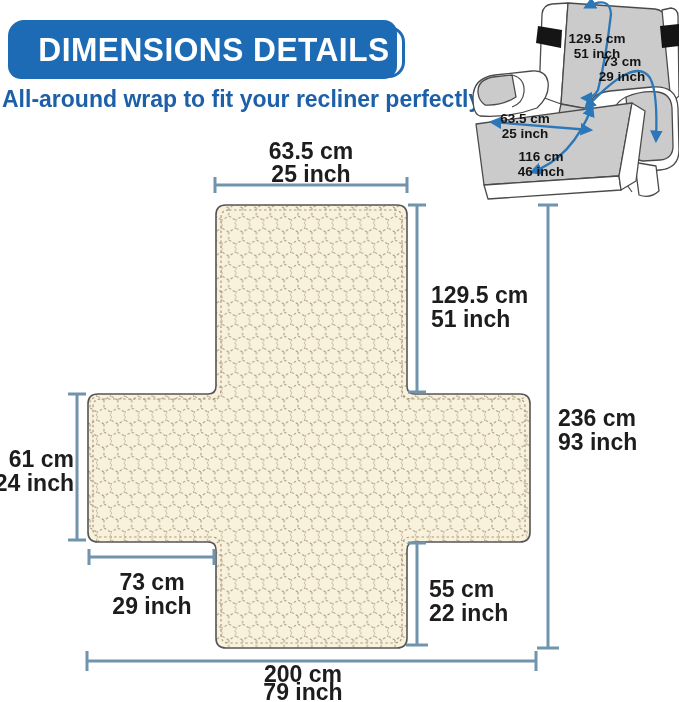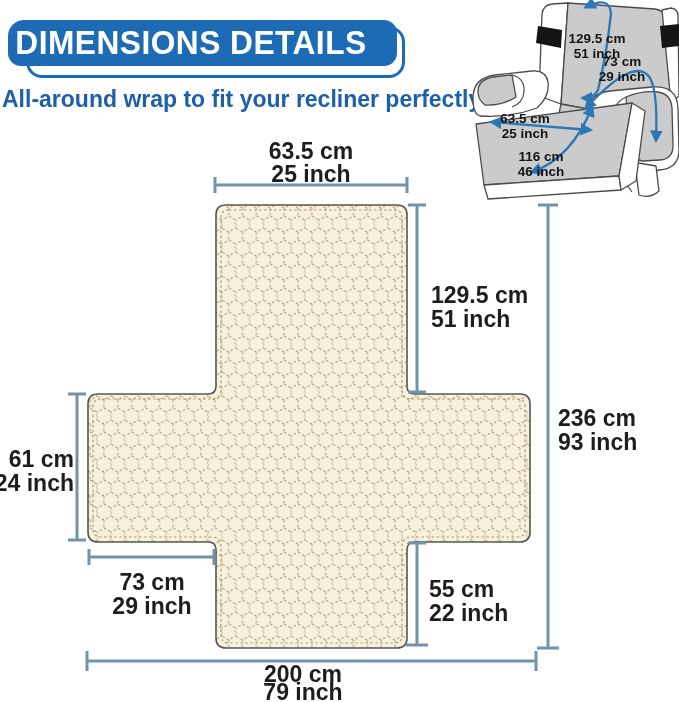--- a/index.html
+++ b/index.html
@@ -2,23 +2,23 @@
 <html><head>
 <meta charset="utf-8">
 <style>
   html,body{margin:0;padding:0;background:#fff;}
   .page{position:relative;width:679px;height:702px;background:#fff;overflow:hidden;
         font-family:"Liberation Sans","DejaVu Sans",sans-serif;}
   
   .header-wrap{position:absolute;left:0;top:0;width:460px;height:86px;}
   .header-outline{position:absolute;left:26px;top:26px;width:379px;height:52px;
         border:3.5px solid #1d6bb5;border-radius:16px;box-sizing:border-box;}
-  .header-box{position:absolute;left:8px;top:20px;width:389px;height:46px;
+  .header-box{position:absolute;left:8px;top:20px;width:389px;height:59px;
         background:#1d6bb5;border-radius:16px 13px 13px 13px;
-        display:flex;align-items:center;justify-content:flex-start;}
+        display:flex;align-items:center;justify-content:flex-end;}
   .header-box span{color:#ffffff;font-size:33px;font-weight:bold;letter-spacing:.5px;
         white-space:nowrap;transform:scaleX(.96);}
   .subtitle{position:absolute;left:2px;top:86px;width:560px;
         color:#1d5fa8;font-size:23px;font-weight:bold;white-space:nowrap;}
   
   svg.diagram{position:absolute;left:0;top:0;width:679px;height:702px;}
   .dl{font-family:"Liberation Sans","DejaVu Sans",sans-serif;
       font-size:23px;font-weight:bold;fill:#1d1d1d;}
   .rl{font-family:"Liberation Sans","DejaVu Sans",sans-serif;
       font-size:13.5px;font-weight:bold;fill:#141414;}

